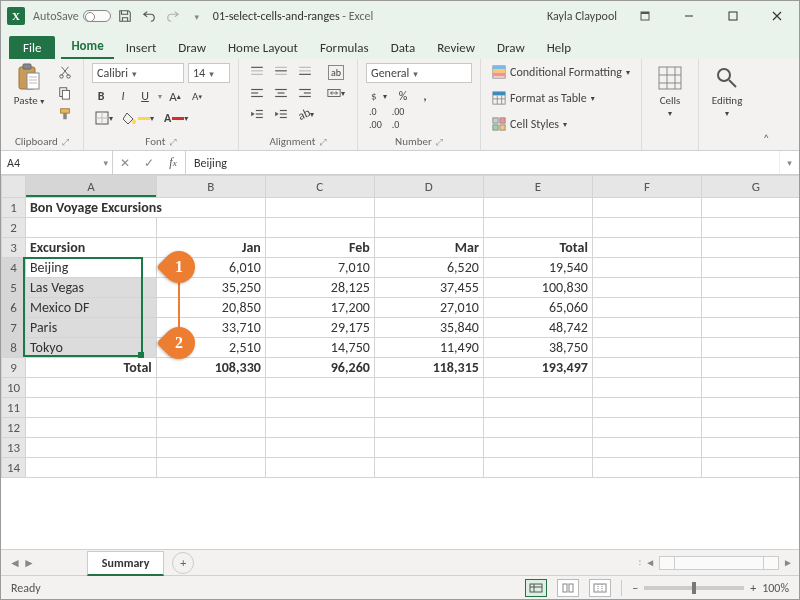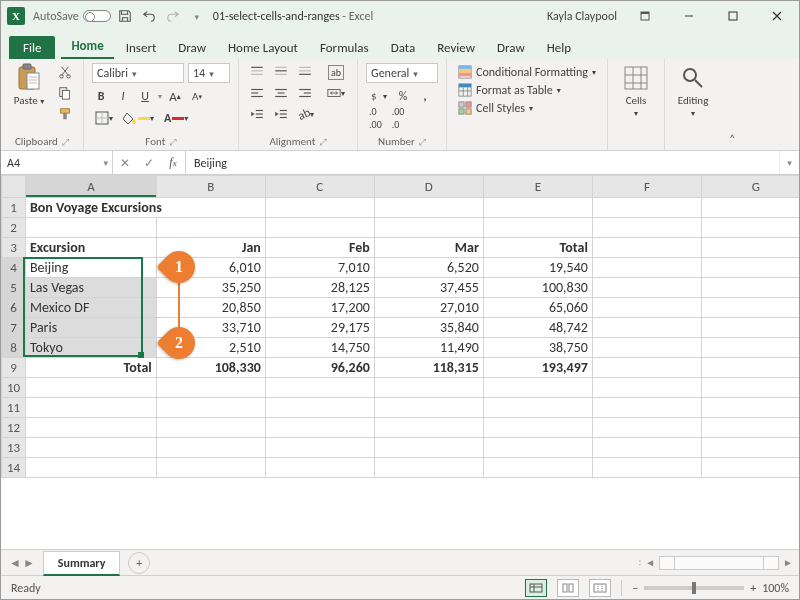--- a/index.html
+++ b/index.html
@@ -92,21 +92,21 @@
   .sel-outline { position:absolute; border:2px solid var(--sel-border); pointer-events:none; }
   .sel-outline::after { content:""; position:absolute; right:-3px; bottom:-3px; width:6px; height:6px; background:var(--sel-border); }
   
   .callout { position:absolute; width:36px; height:36px; }
   .callout .bubble { width:32px; height:32px; background:var(--orange); border-radius:50% 50% 50% 4px; transform:rotate(45deg); box-shadow:0 1px 3px rgba(0,0,0,.3); display:flex; align-items:center; justify-content:center; }
   .callout .bubble span { transform:rotate(-45deg); color:#fff; font:bold 16px "Segoe UI"; }
   .callout-line { position:absolute; width:2px; background:var(--orange); }
   
   .sheettabs { height:26px; border-top:1px solid #d0d0d0; display:flex; align-items:center; background:#f3f2f1; font-size:12px; }
   .sheettabs .nav { display:flex; gap:2px; padding:0 8px; color:#888; }
-  .sheettabs .tabstrip { display:flex; align-items:flex-start; height:100%; }
+  .sheettabs .tabstrip { display:flex; align-items:flex-start; height:100%;margin-left:44px; }
   .sheet { padding:4px 14px; border:1px solid #ccc; border-bottom:none; background:#fff; position:relative; top:1px; }
   .sheet.active { border-bottom:2px solid var(--green); font-weight:600; }
   .addsheet { width:22px; height:22px; border:1px solid #ccc; border-radius:50%; margin-left:8px; display:flex; align-items:center; justify-content:center; color:#666; }
   .sheettabs .spacer { flex:1; }
   .sheettabs .sb { display:flex; align-items:center; padding:0 6px; gap:4px; color:#888; }
   .sb .track { width:120px; height:14px; border:1px solid #ccc; background:#fafafa; position:relative; }
   .sb .track::before { content:""; position:absolute; left:0; top:0; bottom:0; width:14px; border-right:1px solid #ccc;}
   .sb .track::after { content:""; position:absolute; right:0; top:0; bottom:0; width:14px; border-left:1px solid #ccc;}
   
   .status { height:24px; background:var(--status); border-top:1px solid #d0d0d0; display:flex; align-items:center; font-size:12px; color:#555; padding:0 10px; gap:10px;}
@@ -372,21 +372,21 @@
         </div>
       </div>
       <div class="group-label">
           <span>Alignment</span>
           <span class="dl">⤢</span>
         </div>
     </div>
 
     <div class="group">
       <div class="group-body col" style="gap:4px">
-        <div class="combo" style="width:72px">
+        <div class="combo" style="width:106px">
             <span>General</span>
             <span class="dd">▾</span>
           </div>
         <div class="row">
           <div class="rbtn">
               <svg viewBox="0 0 14 14">
                 <text x="2" y="11" font-size="11" fill="#555">$</text>
               </svg>
               <span style="font-size:8px">▾</span>
             </div>
@@ -402,21 +402,21 @@
             </div>
         </div>
       </div>
       <div class="group-label">
           <span>Number</span>
           <span class="dl">⤢</span>
         </div>
     </div>
 
     <div class="group">
-      <div class="group-body col" style="gap:0">
+      <div class="group-body col" style="gap:8px">
         <div class="row rbtn" style="width:auto">
           <svg width="16" height="16" viewBox="0 0 16 16">
               <rect x="1" y="1" width="14" height="14" fill="none" stroke="#888"></rect>
               <rect x="1" y="1" width="14" height="4" fill="#7cb9e8"></rect>
               <rect x="1" y="5" width="14" height="4" fill="#f7c873"></rect>
               <rect x="1" y="9" width="14" height="4" fill="#f29292"></rect>
             </svg>
           <span>Conditional Formatting</span>
             <span style="font-size:8px"> ▾</span>
         </div>

